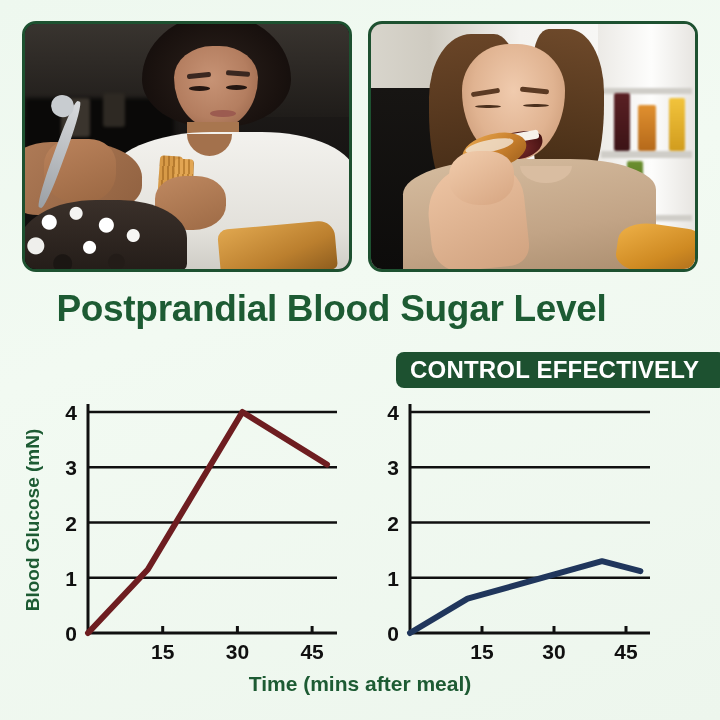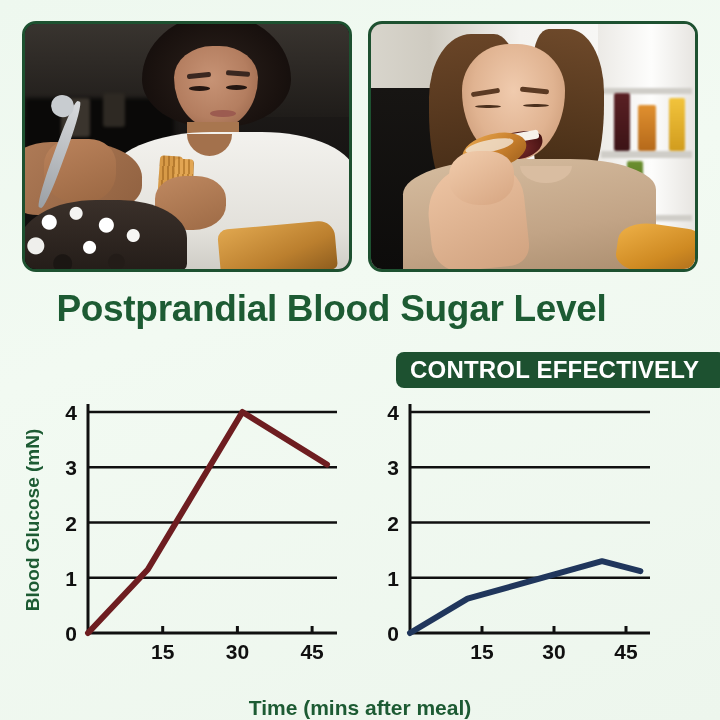--- a/index.html
+++ b/index.html
@@ -343,21 +343,20 @@
   .plotsvg { position: absolute; left: 0; top: 0; }
 
   .xlabel {
     position: absolute;
     left: 0; top: 672px;
     width: 720px;
     text-align: center;
     color: #1d5b33;
     font-size: 21px;
     font-weight: bold;
-    margin-top: 24px;
   }
 
   .tick-text {
     font-family: "Liberation Sans", sans-serif;
     font-size: 21px;
     font-weight: bold;
     fill: #101010;
   }
 </style>
 </head>

